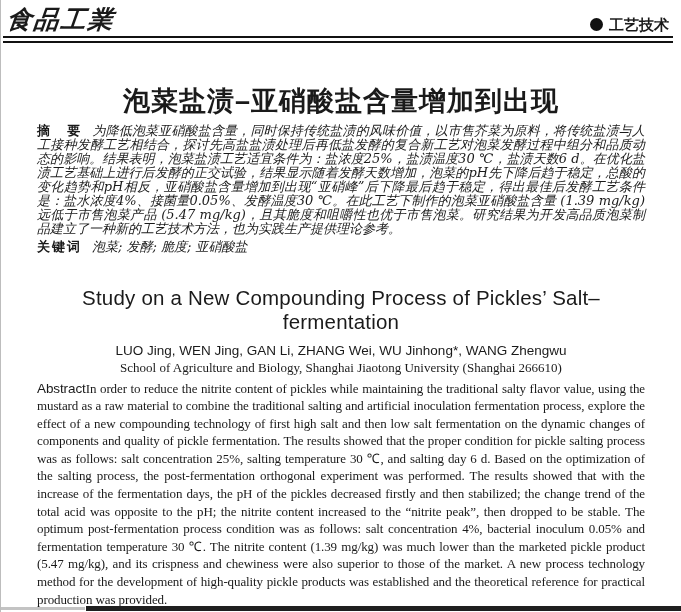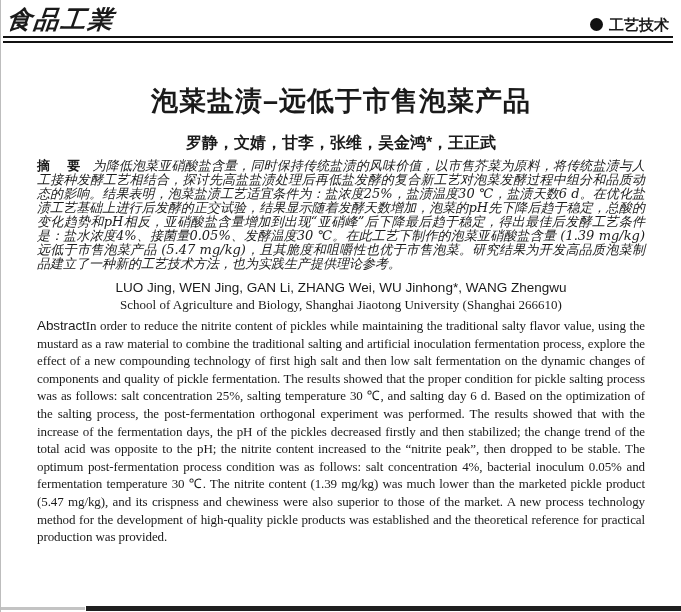--- a/index.html
+++ b/index.html
@@ -148,30 +148,33 @@
     <div class="logo">食品工業</div>
     <div class="section-tag">
       <span class="bullet-icon"></span>
       <span>工艺技术</span>
     </div>
   </div>
   <div class="double-rule"></div>
 
   <div class="content">
 
-    <div class="cn-title">泡菜盐渍–远低于市售泡菜产品</div>
+    <div class="cn-title">泡菜盐渍–亚硝酸盐含量增加到出现</div>
 
-    <div class="cn-authors">罗静，文婧，甘李，张维，吴金鸿*，王正武</div>
 
 
     <div class="cn-abstract">
       <span class="cn-label">摘　要</span><span>为降低泡菜亚硝酸盐含量，同时保持传统盐渍的风味价值，以市售芥菜为原料，将传统盐渍与人工接种发酵工艺相结合，探讨先高盐盐渍处理后再低盐发酵的复合新工艺对泡菜发酵过程中组分和品质动态的影响。结果表明，泡菜盐渍工艺适宜条件为：盐浓度25%，盐渍温度30 ℃，盐渍天数6 d。在优化盐渍工艺基础上进行后发酵的正交试验，结果显示随着发酵天数增加，泡菜的pH先下降后趋于稳定，总酸的变化趋势和pH相反，亚硝酸盐含量增加到出现“亚硝峰”后下降最后趋于稳定，得出最佳后发酵工艺条件是：盐水浓度4%、接菌量0.05%、发酵温度30 ℃。在此工艺下制作的泡菜亚硝酸盐含量 (1.39 mg/kg) 远低于市售泡菜产品 (5.47 mg/kg)，且其脆度和咀嚼性也优于市售泡菜。研究结果为开发高品质泡菜制品建立了一种新的工艺技术方法，也为实践生产提供理论参考。</span>
     </div>
 
+    <div class="cn-keywords">
+      <span class="cn-label">关键词</span><span>泡菜; 发酵; 脆度; 亚硝酸盐</span>
+    </div>
 
+    <div class="en-title">Study on a New Compounding Process of Pickles’ Salt–fermentation</div>
 
     <div class="en-authors">LUO Jing, WEN Jing, GAN Li, ZHANG Wei, WU Jinhong*, WANG Zhengwu</div>
 
     <div class="en-affil">School of Agriculture and Biology, Shanghai Jiaotong University (Shanghai 266610)</div>
 
     <div class="en-abstract">
       <span class="en-label">Abstract</span><span>In order to reduce the nitrite content of pickles while maintaining the traditional salty flavor value, using the mustard as a raw material to combine the traditional salting and artificial inoculation fermentation process, explore the effect of a new compounding technology of first high salt and then low salt fermentation on the dynamic changes of components and quality of pickle fermentation. The results showed that the proper condition for pickle salting process was as follows: salt concentration 25%, salting temperature 30 ℃, and salting day 6 d. Based on the optimization of the salting process, the post-fermentation orthogonal experiment was performed. The results showed that with the increase of the fermentation days, the pH of the pickles decreased firstly and then stabilized; the change trend of the total acid was opposite to the pH; the nitrite content increased to the “nitrite peak”, then dropped to be stable. The optimum post-fermentation process condition was as follows: salt concentration 4%, bacterial inoculum 0.05% and fermentation temperature 30 ℃. The nitrite content (1.39 mg/kg) was much lower than the marketed pickle product (5.47 mg/kg), and its crispness and chewiness were also superior to those of the market. A new process technology method for the development of high-quality pickle products was established and the theoretical reference for practical production was provided.</span>
     </div>
 
   </div>

